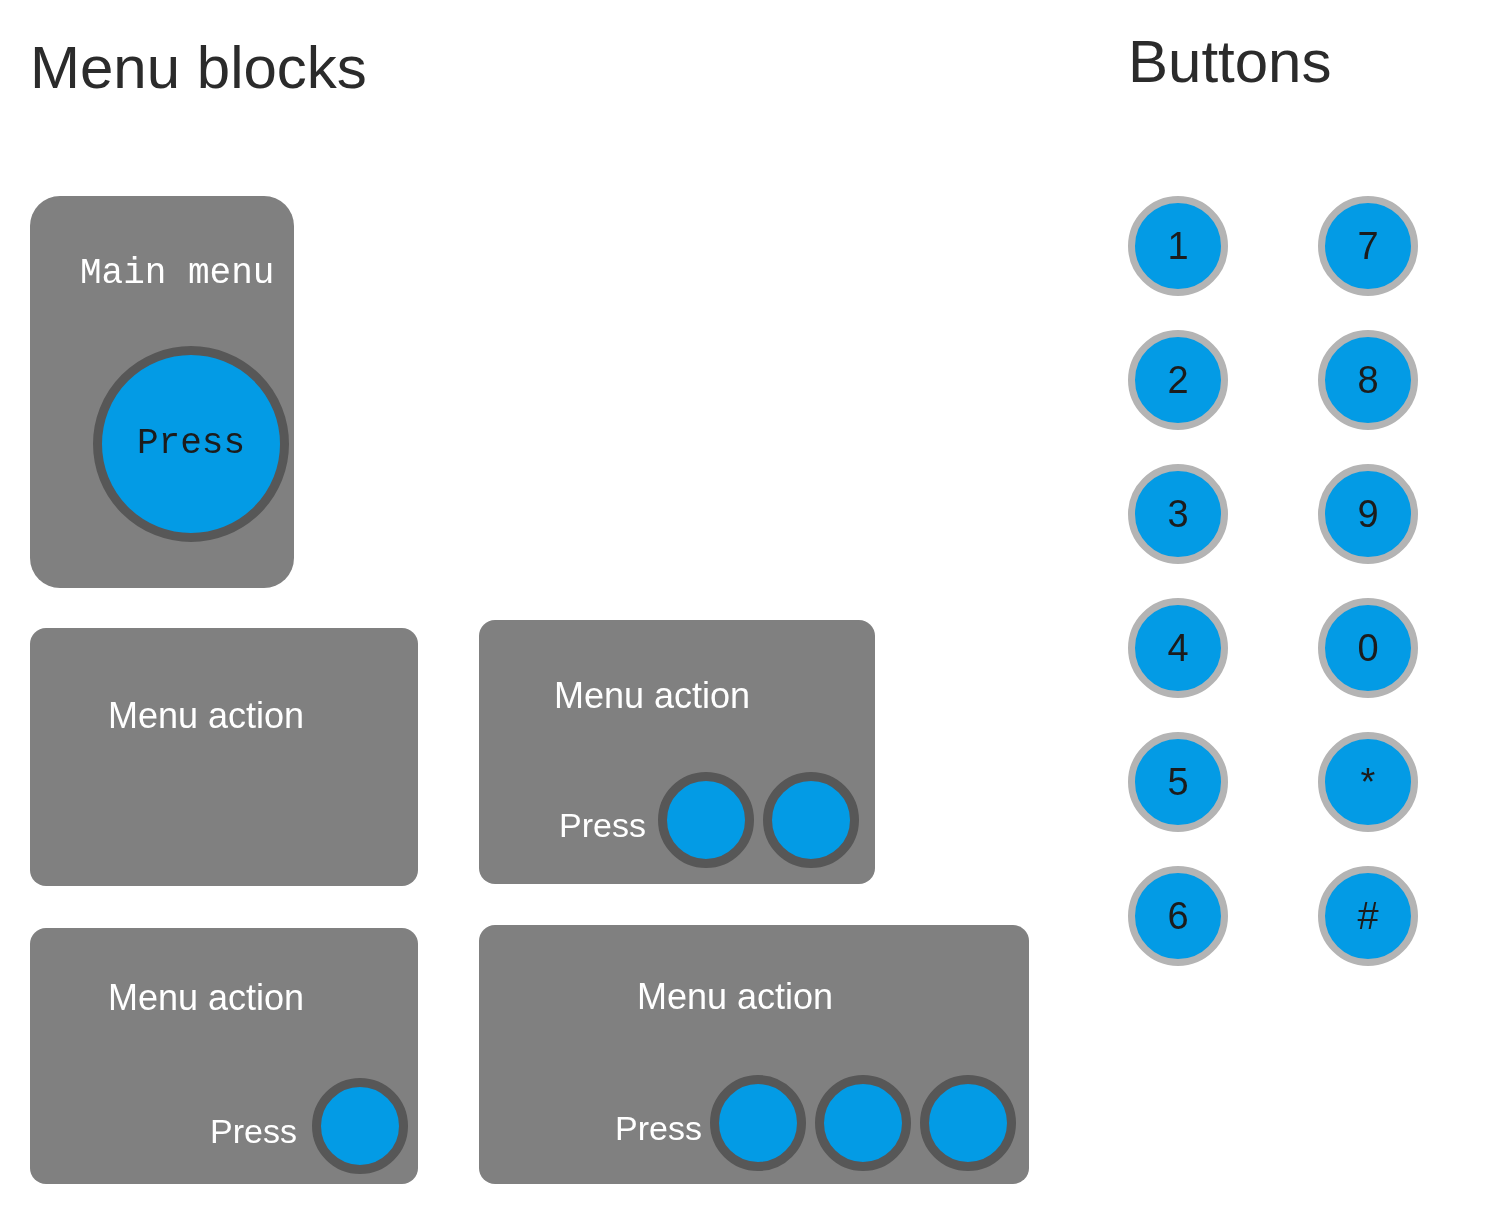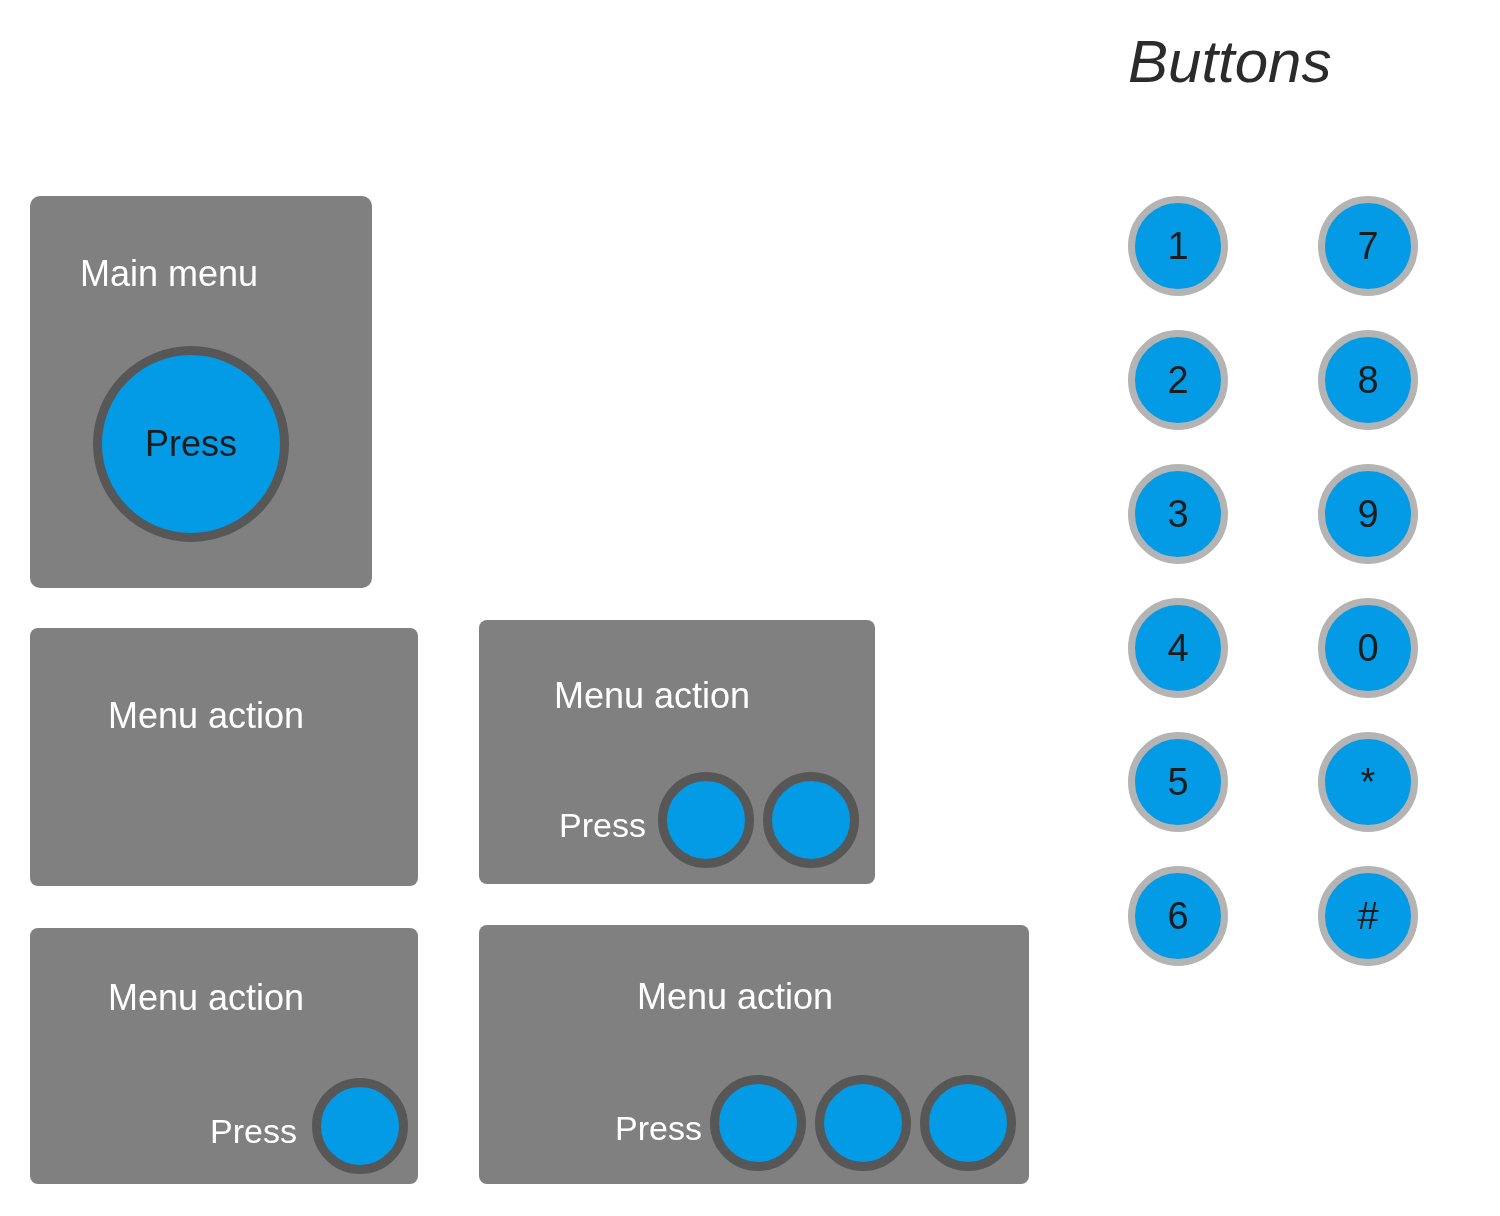--- a/index.html
+++ b/index.html
@@ -28,27 +28,27 @@
   .heading {
     position: absolute;
     font-size: 60px;
     font-weight: 400;
     color: #2b2b2b;
     letter-spacing: 0px;
     white-space: nowrap;
     line-height: 1;
   }
   #heading-menu-blocks { left: 30px; top: 38px; }
-  #heading-buttons     { left: 1128px; top: 32px; font-style: italic; }
+  #heading-buttons     { left: 1128px; top: 32px; }
 
   
   .menu-block {
     position: absolute;
     background: #808080;
-    border-radius: 8px;
+    border-radius: 16px;
     box-sizing: border-box;
   }
   .block-title {
     position: absolute;
     color: #ffffff;
     font-size: 36px;
     font-weight: 400;
     white-space: nowrap;
     line-height: 1;
   }
@@ -81,21 +81,21 @@
     justify-content: center;
   }
   .press-circle .circle-text {
     color: #1c1c1c;
     font-size: 36px;
     line-height: 1;
     white-space: nowrap;
   }
 
   
-  #block-main-menu { left: 30px; top: 196px; width: 342px; height: 392px; border-radius: 10px; }
+  #block-main-menu { left: 30px; top: 196px; width: 264px; height: 392px; border-radius: 30px; font-family: Liberation Mono, monospace; }
   #block-main-menu .block-title { left: 50px; top: 60px; }
   #block-main-menu .press-circle { left: 63px; top: 150px; width: 196px; height: 196px; }
 
   
   #block-secondary { left: 30px; top: 628px; width: 388px; height: 258px; }
   #block-secondary .block-title    { left: 78px; top: 70px; }
   #block-secondary .block-subtitle { left: 60px; top: 178px; }
 
   
   #block-two-buttons { left: 479px; top: 620px; width: 396px; height: 264px; }
@@ -155,20 +155,21 @@
   .keypad-button.row-2 { top: 268px; }
   .keypad-button.row-3 { top: 402px; }
   .keypad-button.row-4 { top: 536px; }
   .keypad-button.row-5 { top: 670px; }
 </style>
 </head>
 <body>
 
 <div class="canvas">
 
+  <div class="heading" id="heading-menu-blocks">Menu blocks</div>
 
   <div class="heading" id="heading-buttons">Buttons</div>
 
   <div class="menu-block" id="block-main-menu">
     <div class="block-title">Main menu</div>
     <div class="press-circle">
       <span class="circle-text">Press</span>
     </div>
   </div>
 

